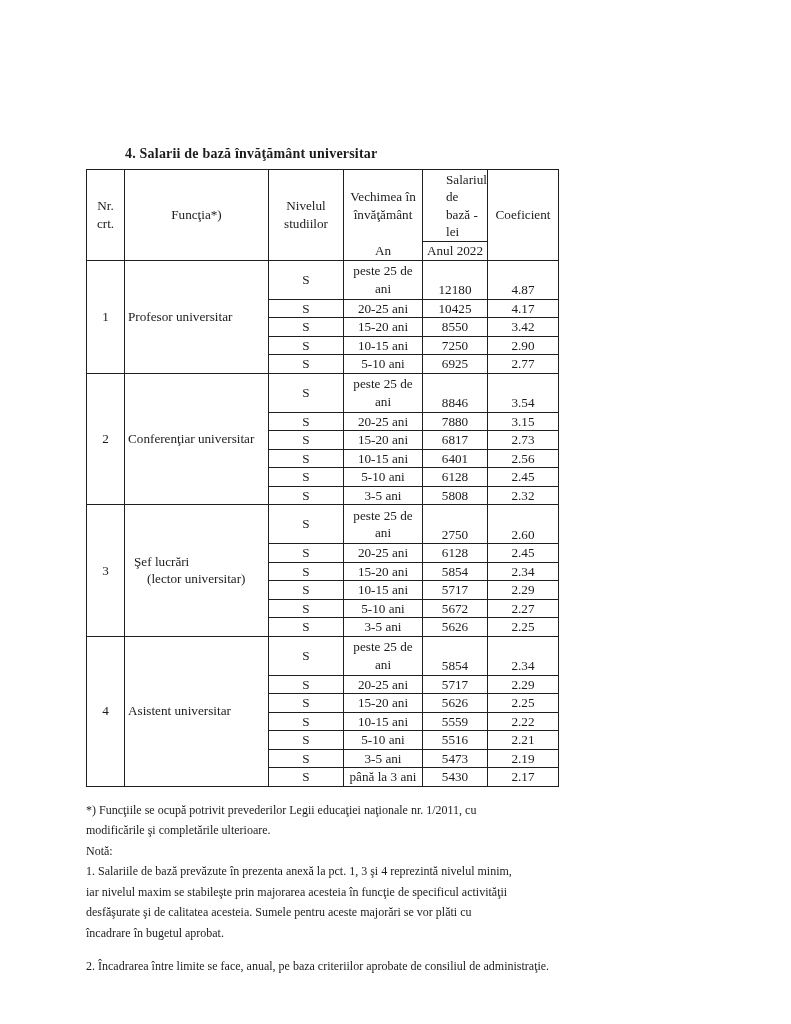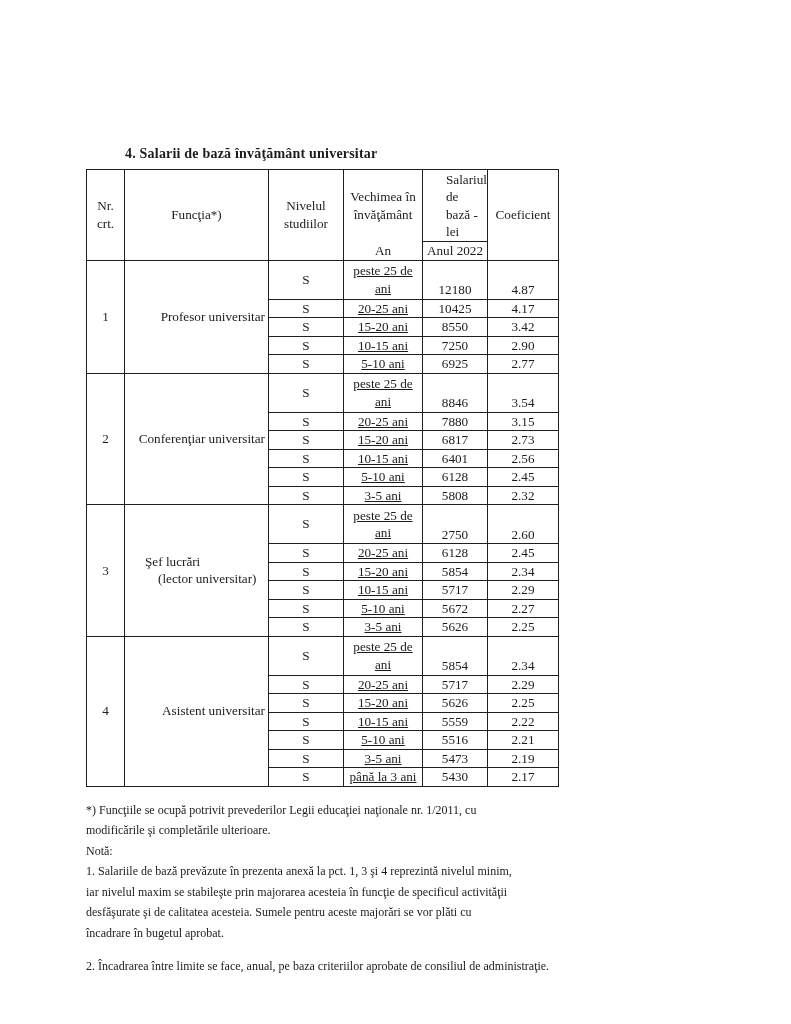--- a/index.html
+++ b/index.html
@@ -30,25 +30,25 @@
   }
   .salary th{font-weight:400;white-space:pre-line;text-align:center;vertical-align:middle;}
   tr.h1{height:60px;}
   tr.h2{height:19px;}
   th.h-salariu{text-align:left;vertical-align:top;padding-top:1px;padding-left:23px;}
   th.h-vechimea{border-bottom:none;}
   th.h-an{border-top:none;vertical-align:middle;}
   tbody tr{height:18.5px;}
   tbody tr.tall{height:39px;}
   .c-nr{text-align:center;vertical-align:middle;}
-  .c-functia{text-align:right;vertical-align:middle;}
-  .c-functia.multiline{text-align:left;padding-left:20px;}
+  .c-functia{text-align:left;vertical-align:middle;}
+  .c-functia.multiline{text-align:left;padding-left:9px;}
   .c-functia.multiline div+div{padding-left:13px;}
   .c-nivel{text-align:center;vertical-align:middle;}
-  .c-vechime{text-align:center;vertical-align:middle;white-space:pre-line;text-decoration:underline;}
+  .c-vechime{text-align:center;vertical-align:middle;white-space:pre-line;}
   .c-val{text-align:center;vertical-align:bottom;padding-bottom:2px;}
   .notes{margin:13px 0 0 0;width:665px;font-size:12px;line-height:20.5px;}
   .notes p{margin:0;white-space:pre-line;}
   .notes p.nota2{margin-top:13px;}
 </style>
 </head>
 <body>
 
 <div class="page">
   <div class="content">

